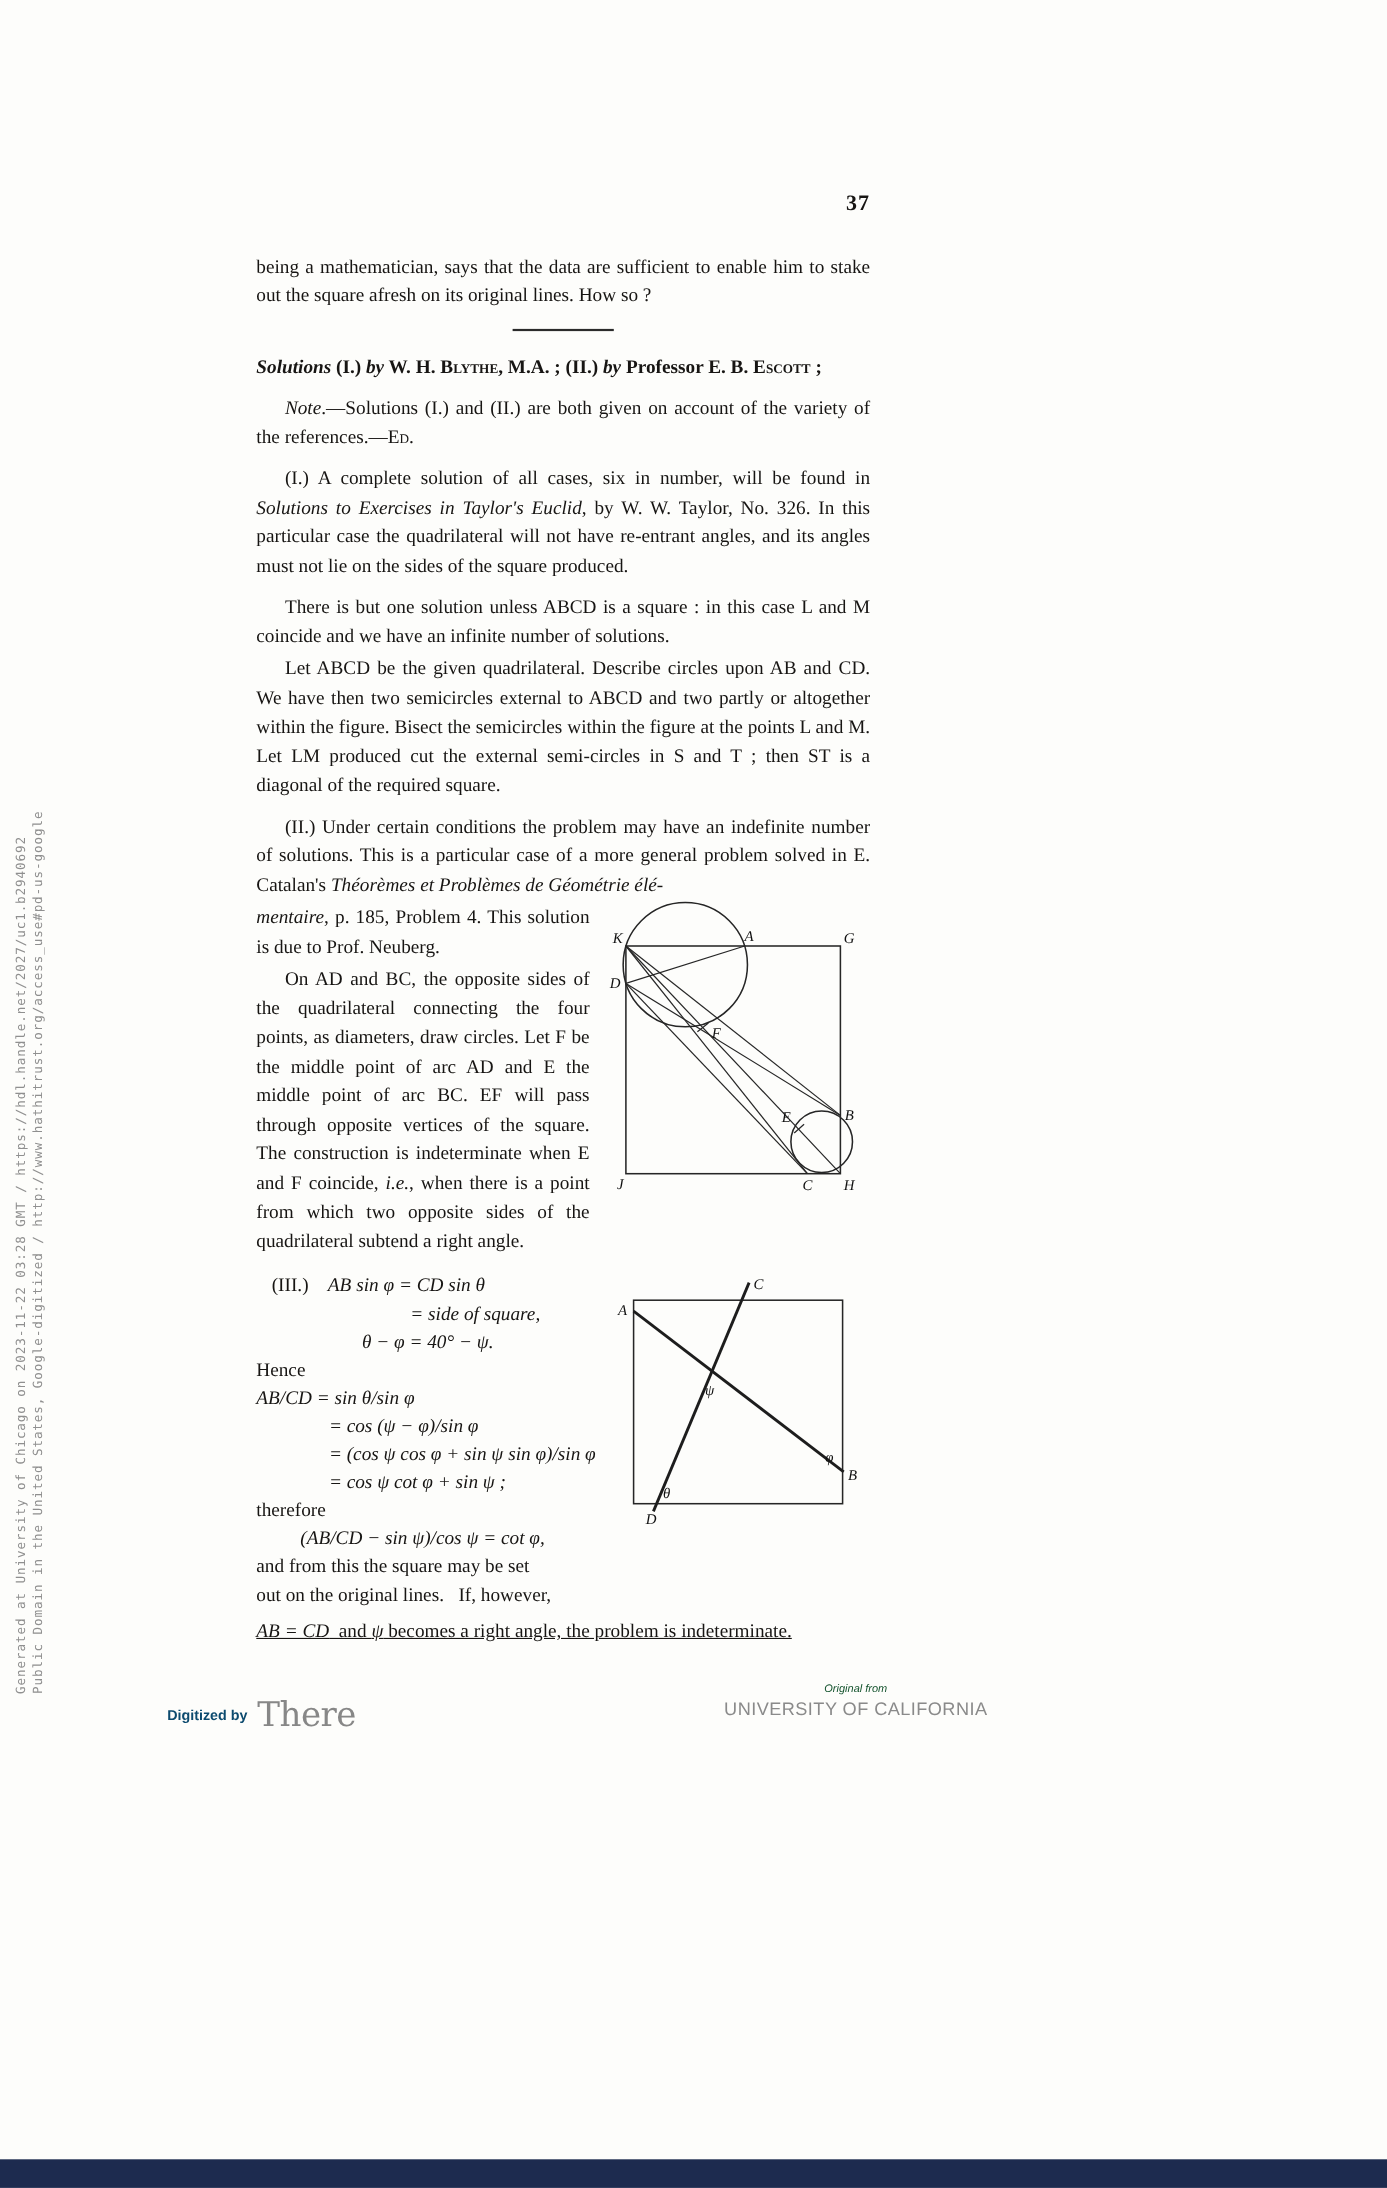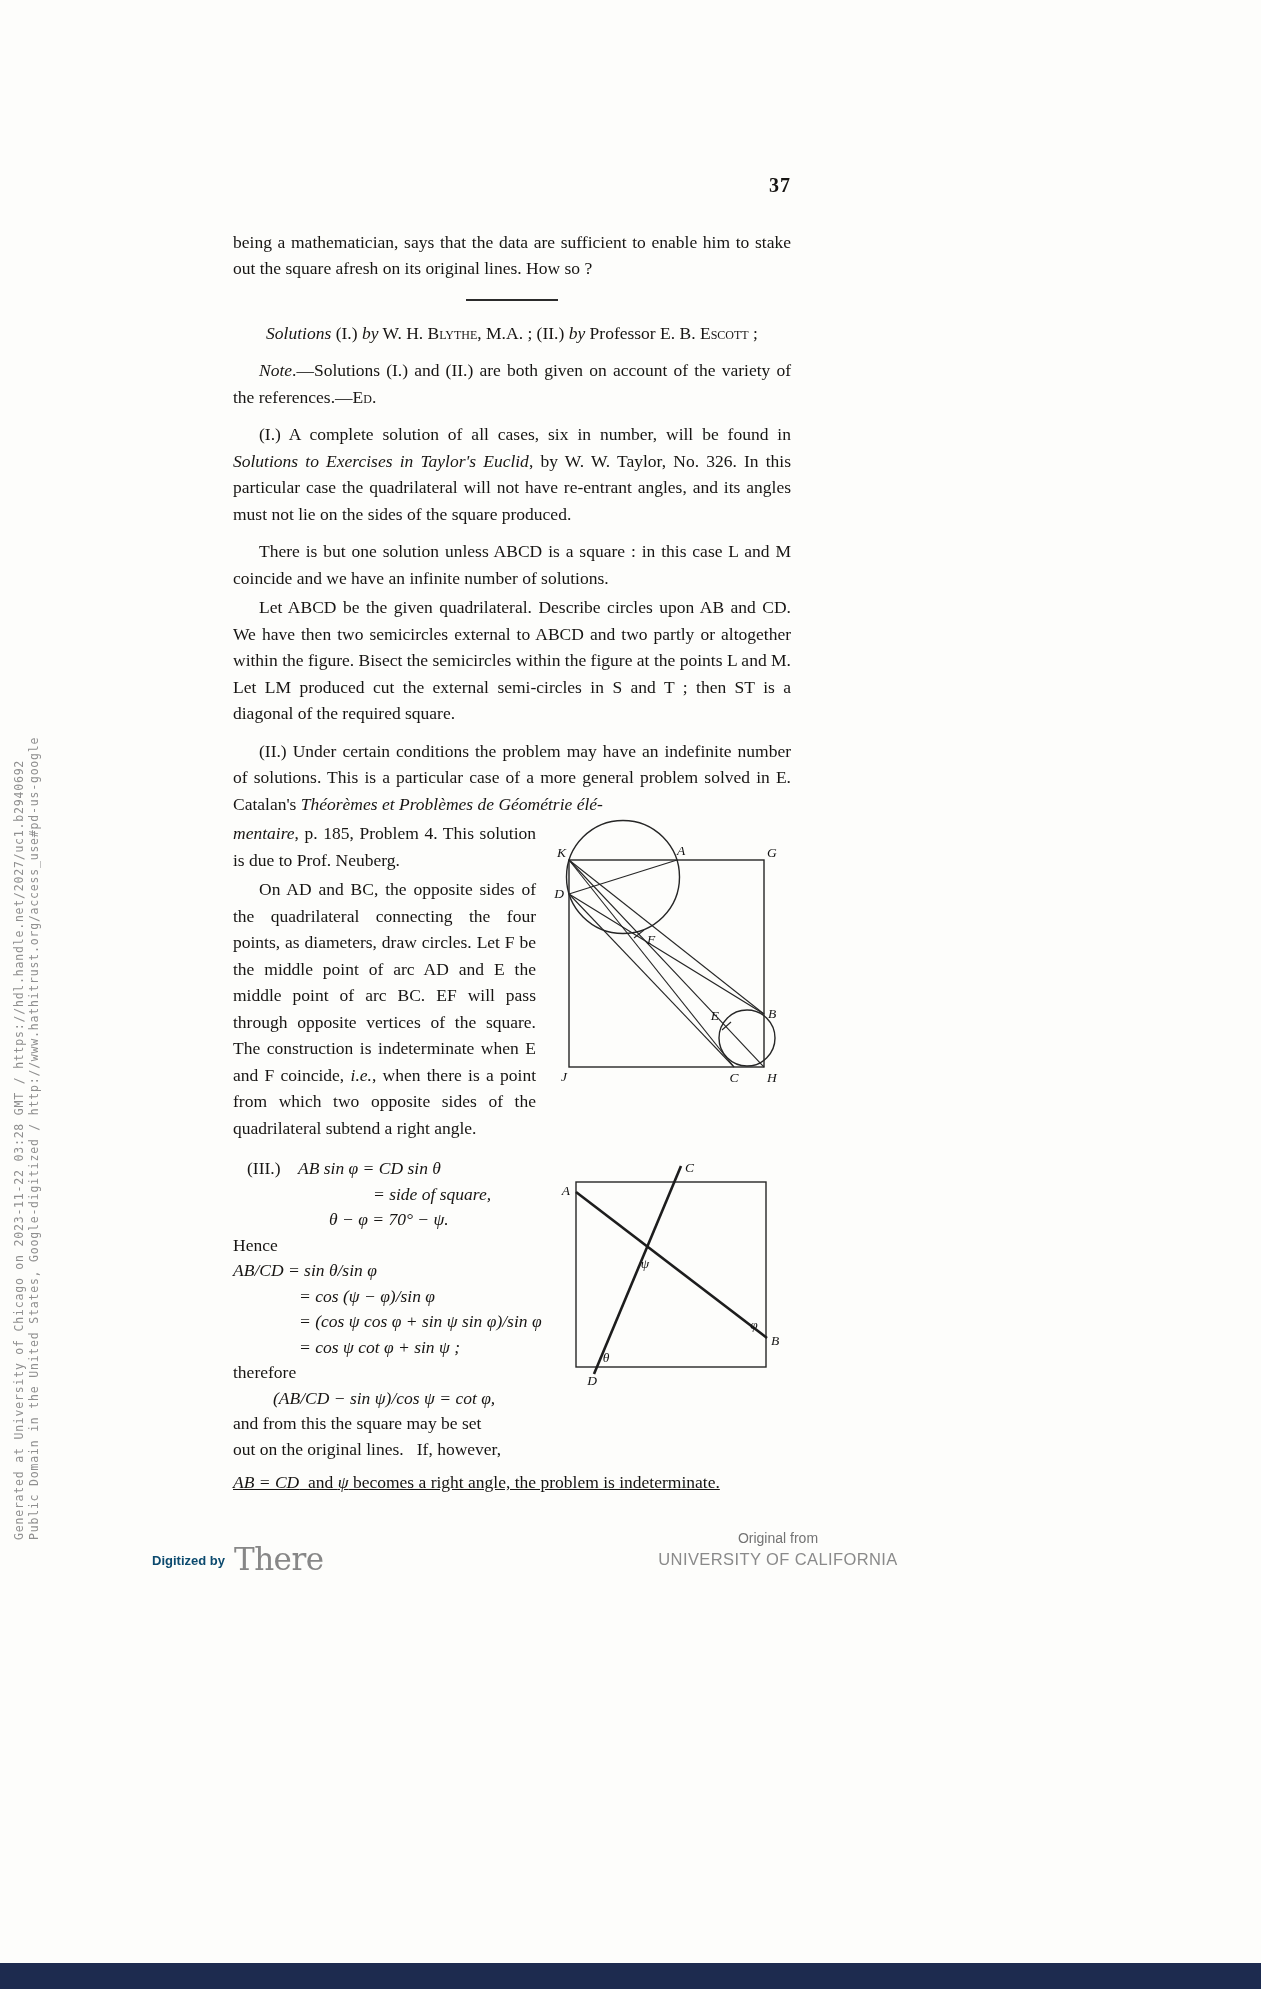--- a/index.html
+++ b/index.html
@@ -25,21 +25,21 @@
   
   .content {
     position:absolute; left:233px; top:172px; width:558px;
     font-size:17.5px; line-height:26.5px; text-align:justify;
   }
   .pagenum { text-align:right; font-size:20px; font-weight:bold; letter-spacing:1px; margin-bottom:30px; }
   .para { margin-bottom:3px; }
   .gap { margin-top:11px; }
   .ind { text-indent:26px; }
   .rule { width:92px; height:2px; background:#2b2b2b; margin:17px auto 19px auto; }
-  .heading { text-align:center; text-indent:0; margin-bottom:1px; }
+  .heading { text-align:left; text-indent:0; margin-bottom:1px;font-weight:bold; }
   .i { font-style:italic; }
   .sc { font-variant:small-caps; }
 
   .cols { display:flex; gap:18px; margin-top:2px; align-items:flex-start; }
   .colL { width:303px; }
   .sec3 { margin-top:12px; }
   .sec3 .colL { width:318px; }
   .colR { flex:1; }
 
   
@@ -67,21 +67,21 @@
   .fig2wrap { margin-top:6px; }
 
   
   .footer-left { position:absolute; left:152px; top:1536px; white-space:nowrap; }
   .dig { font-family:"Liberation Sans", sans-serif; font-size:13px; color:#0c4a6e;font-weight:bold; }
   .glogo {
     font-family:"DejaVu Serif", serif; font-size:31px; color:#878787;
     margin-left:9px; position:relative; top:5px; letter-spacing:-0.5px;
   }
   .footer-right { position:absolute; left:648px; top:1530px; width:260px; text-align:center; }
-  .of { font-family:"Liberation Sans", sans-serif; font-size:14px; color:#737373; margin-bottom:4px; }
+  .of { font-family:"Liberation Sans", sans-serif; font-size:10px; color:#14532d; margin-bottom:4px;font-style:italic; }
   .inst { font-family:"Liberation Sans", sans-serif; font-size:16.5px; color:#8a8a8a; letter-spacing:0.4px; }
 
   .bottombar { position:absolute; left:0; bottom:0; width:100%; height:26px; background:#1d2b4f; }
 </style>
 </head>
 <body>
 
 <div class="page">
 
   <div class="watermark">
@@ -140,21 +140,21 @@
             <text x="213" y="260" text-anchor="start">H</text>
           </g>
         </svg>
       </div>
     </div>
 
     <div class="cols sec3">
       <div class="colL eqs">
         <div class="q q-main"><span>(III.)&nbsp;&nbsp;&nbsp;&nbsp;</span><span class="i">AB sin φ = CD sin θ</span></div>
         <div class="q q-deep"><span class="i">= side of square,</span></div>
-        <div class="q q-mid"><span class="i">θ − φ = 70° − ψ.</span></div>
+        <div class="q q-mid"><span class="i">θ − φ = 40° − ψ.</span></div>
         <div class="q q-flush"><span>Hence</span></div>
         <div class="q q-flush"><span class="i">AB/CD = sin θ/sin φ</span></div>
         <div class="q q-step"><span class="i">= cos (ψ − φ)/sin φ</span></div>
         <div class="q q-step"><span class="i">= (cos ψ cos φ + sin ψ sin φ)/sin φ</span></div>
         <div class="q q-step"><span class="i">= cos ψ cot φ + sin ψ ;</span></div>
         <div class="q q-flush"><span>therefore</span></div>
         <div class="q q-small"><span class="i">(AB/CD − sin ψ)/cos ψ = cot φ,</span></div>
         <div class="q q-flush"><span>and from this the square may be set</span></div>
         <div class="q q-flush"><span>out on the original lines.&nbsp;&nbsp; If, however,</span></div>
       </div>

